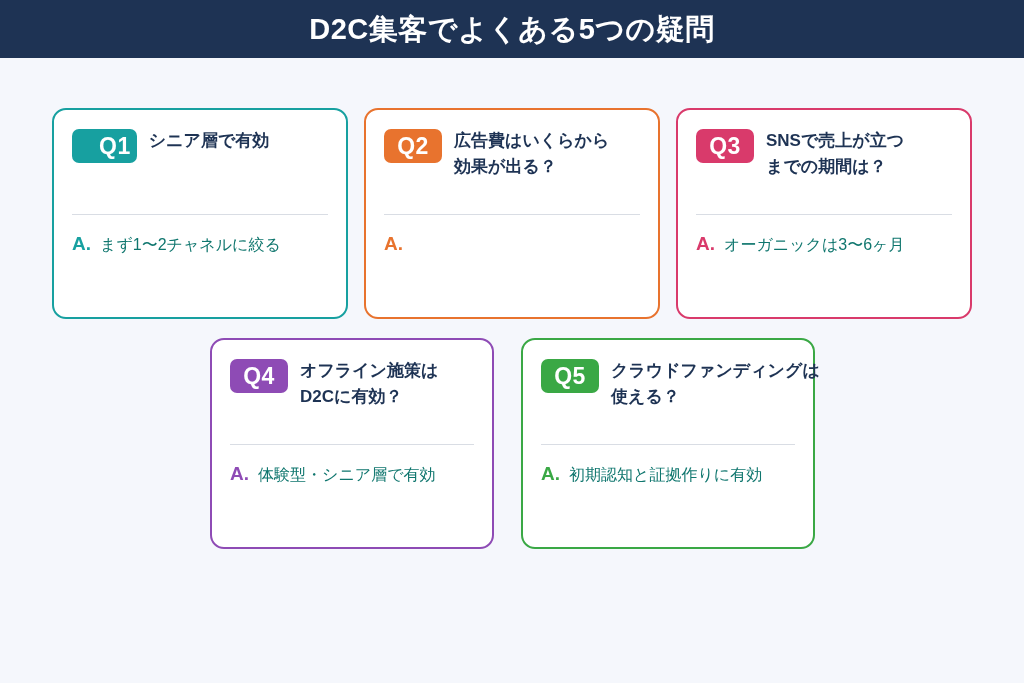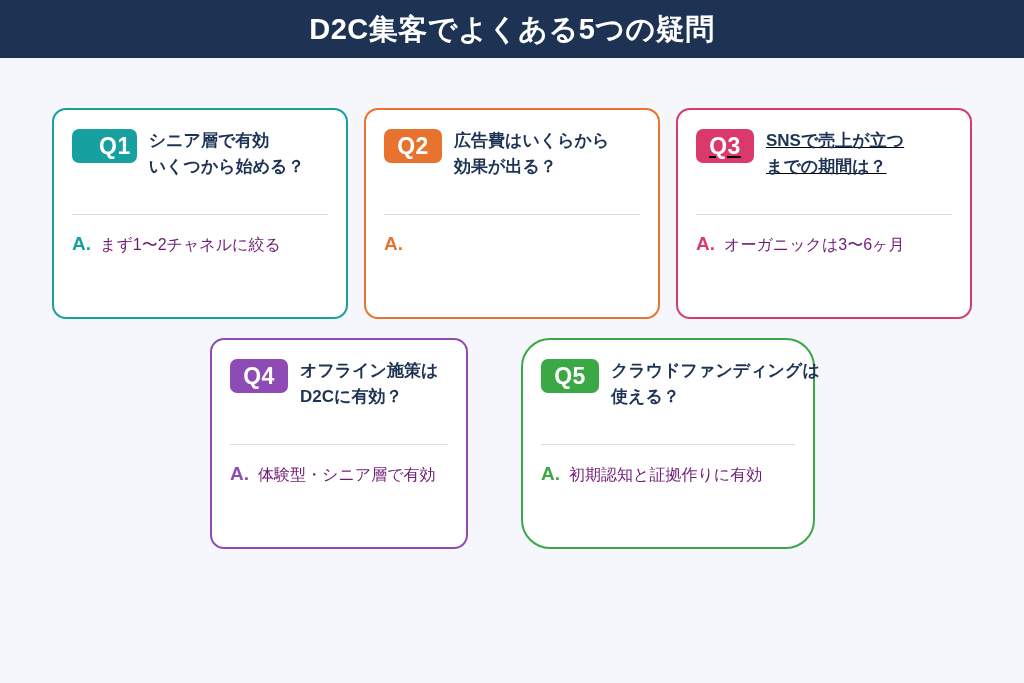--- a/index.html
+++ b/index.html
@@ -50,23 +50,23 @@
     background: #ffffff;
     border: 2px solid #cccccc;
     border-radius: 14px;
     box-sizing: border-box;
     padding: 18px 18px 0 18px;
   }
 
   
   .card.c1 { left: 52px;  top: 42px;  width: 296px; height: 211px; }
   .card.c2 { left: 364px; top: 42px;  width: 296px; height: 211px; }
-  .card.c3 { left: 676px; top: 42px;  width: 296px; height: 211px; text-decoration: underline; }
-  
-  .card.c4 { left: 210px; top: 272px; width: 258px; height: 211px; }
+  .card.c3 { left: 676px; top: 42px;  width: 296px; height: 211px; }
+  
+  .card.c4 { left: 210px; top: 272px; width: 284px; height: 211px; }
   .card.c5 { left: 521px; top: 272px; width: 294px; height: 211px; }
 
   .q-head {
     display: flex;
     align-items: flex-start;
     gap: 12px;
   }
 
   .q-badge {
     flex: 0 0 auto;
@@ -110,21 +110,21 @@
     align-items: baseline;
     gap: 9px;
   }
   .a-label {
     font-size: 19px;
     font-weight: bold;
     line-height: 1;
     flex: 0 0 auto;
   }
   .a-text {
-    color: #701a75;
+    color: #0f766e;
     font-size: 16px;
     line-height: 1.3;
     white-space: nowrap;
   }
 
   
   .card.c5 .q-text { position: relative; z-index: 3; }
 </style>
 </head>
 <body style="background: rgb(245, 247, 252);">
@@ -133,21 +133,20 @@
   <div class="header-title" style="color: rgb(255, 255, 255);">D2C集客でよくある5つの疑問</div>
 </div>
 
 <div class="board">
 
   <div class="card c1" style="border-color: rgb(23, 160, 160);">
     <div class="q-head">
       <div class="q-badge" style="background: rgb(23, 160, 160); padding-left: 27px;">Q1</div>
       <div class="q-text">
         <div>シニア層で有効</div>
-        <div>いくつから始める？</div>
       </div>
     </div>
     <div class="divider"></div>
     <div class="a-row">
       <span class="a-label" style="color: rgb(23, 160, 160);">A.</span>
       <span class="a-text">まず1〜2チャネルに絞る</span>
     </div>
   </div>
 
   <div class="card c2" style="border-color: rgb(232, 115, 46);">
@@ -187,21 +186,21 @@
         <div>D2Cに有効？</div>
       </div>
     </div>
     <div class="divider"></div>
     <div class="a-row">
       <span class="a-label" style="color: rgb(142, 75, 181);">A.</span>
       <span class="a-text">体験型・シニア層で有効</span>
     </div>
   </div>
 
-  <div class="card c5" style="border-color: rgb(58, 168, 69); border-radius: 29px;">
+  <div class="card c5" style="border-color: rgb(58, 168, 69);">
     <div class="q-head">
       <div class="q-badge" style="background: rgb(58, 168, 69);">Q5</div>
       <div class="q-text">
         <div>クラウドファンディングは</div>
         <div>使える？</div>
       </div>
     </div>
     <div class="divider"></div>
     <div class="a-row">
       <span class="a-label" style="color: rgb(58, 168, 69);">A.</span>

